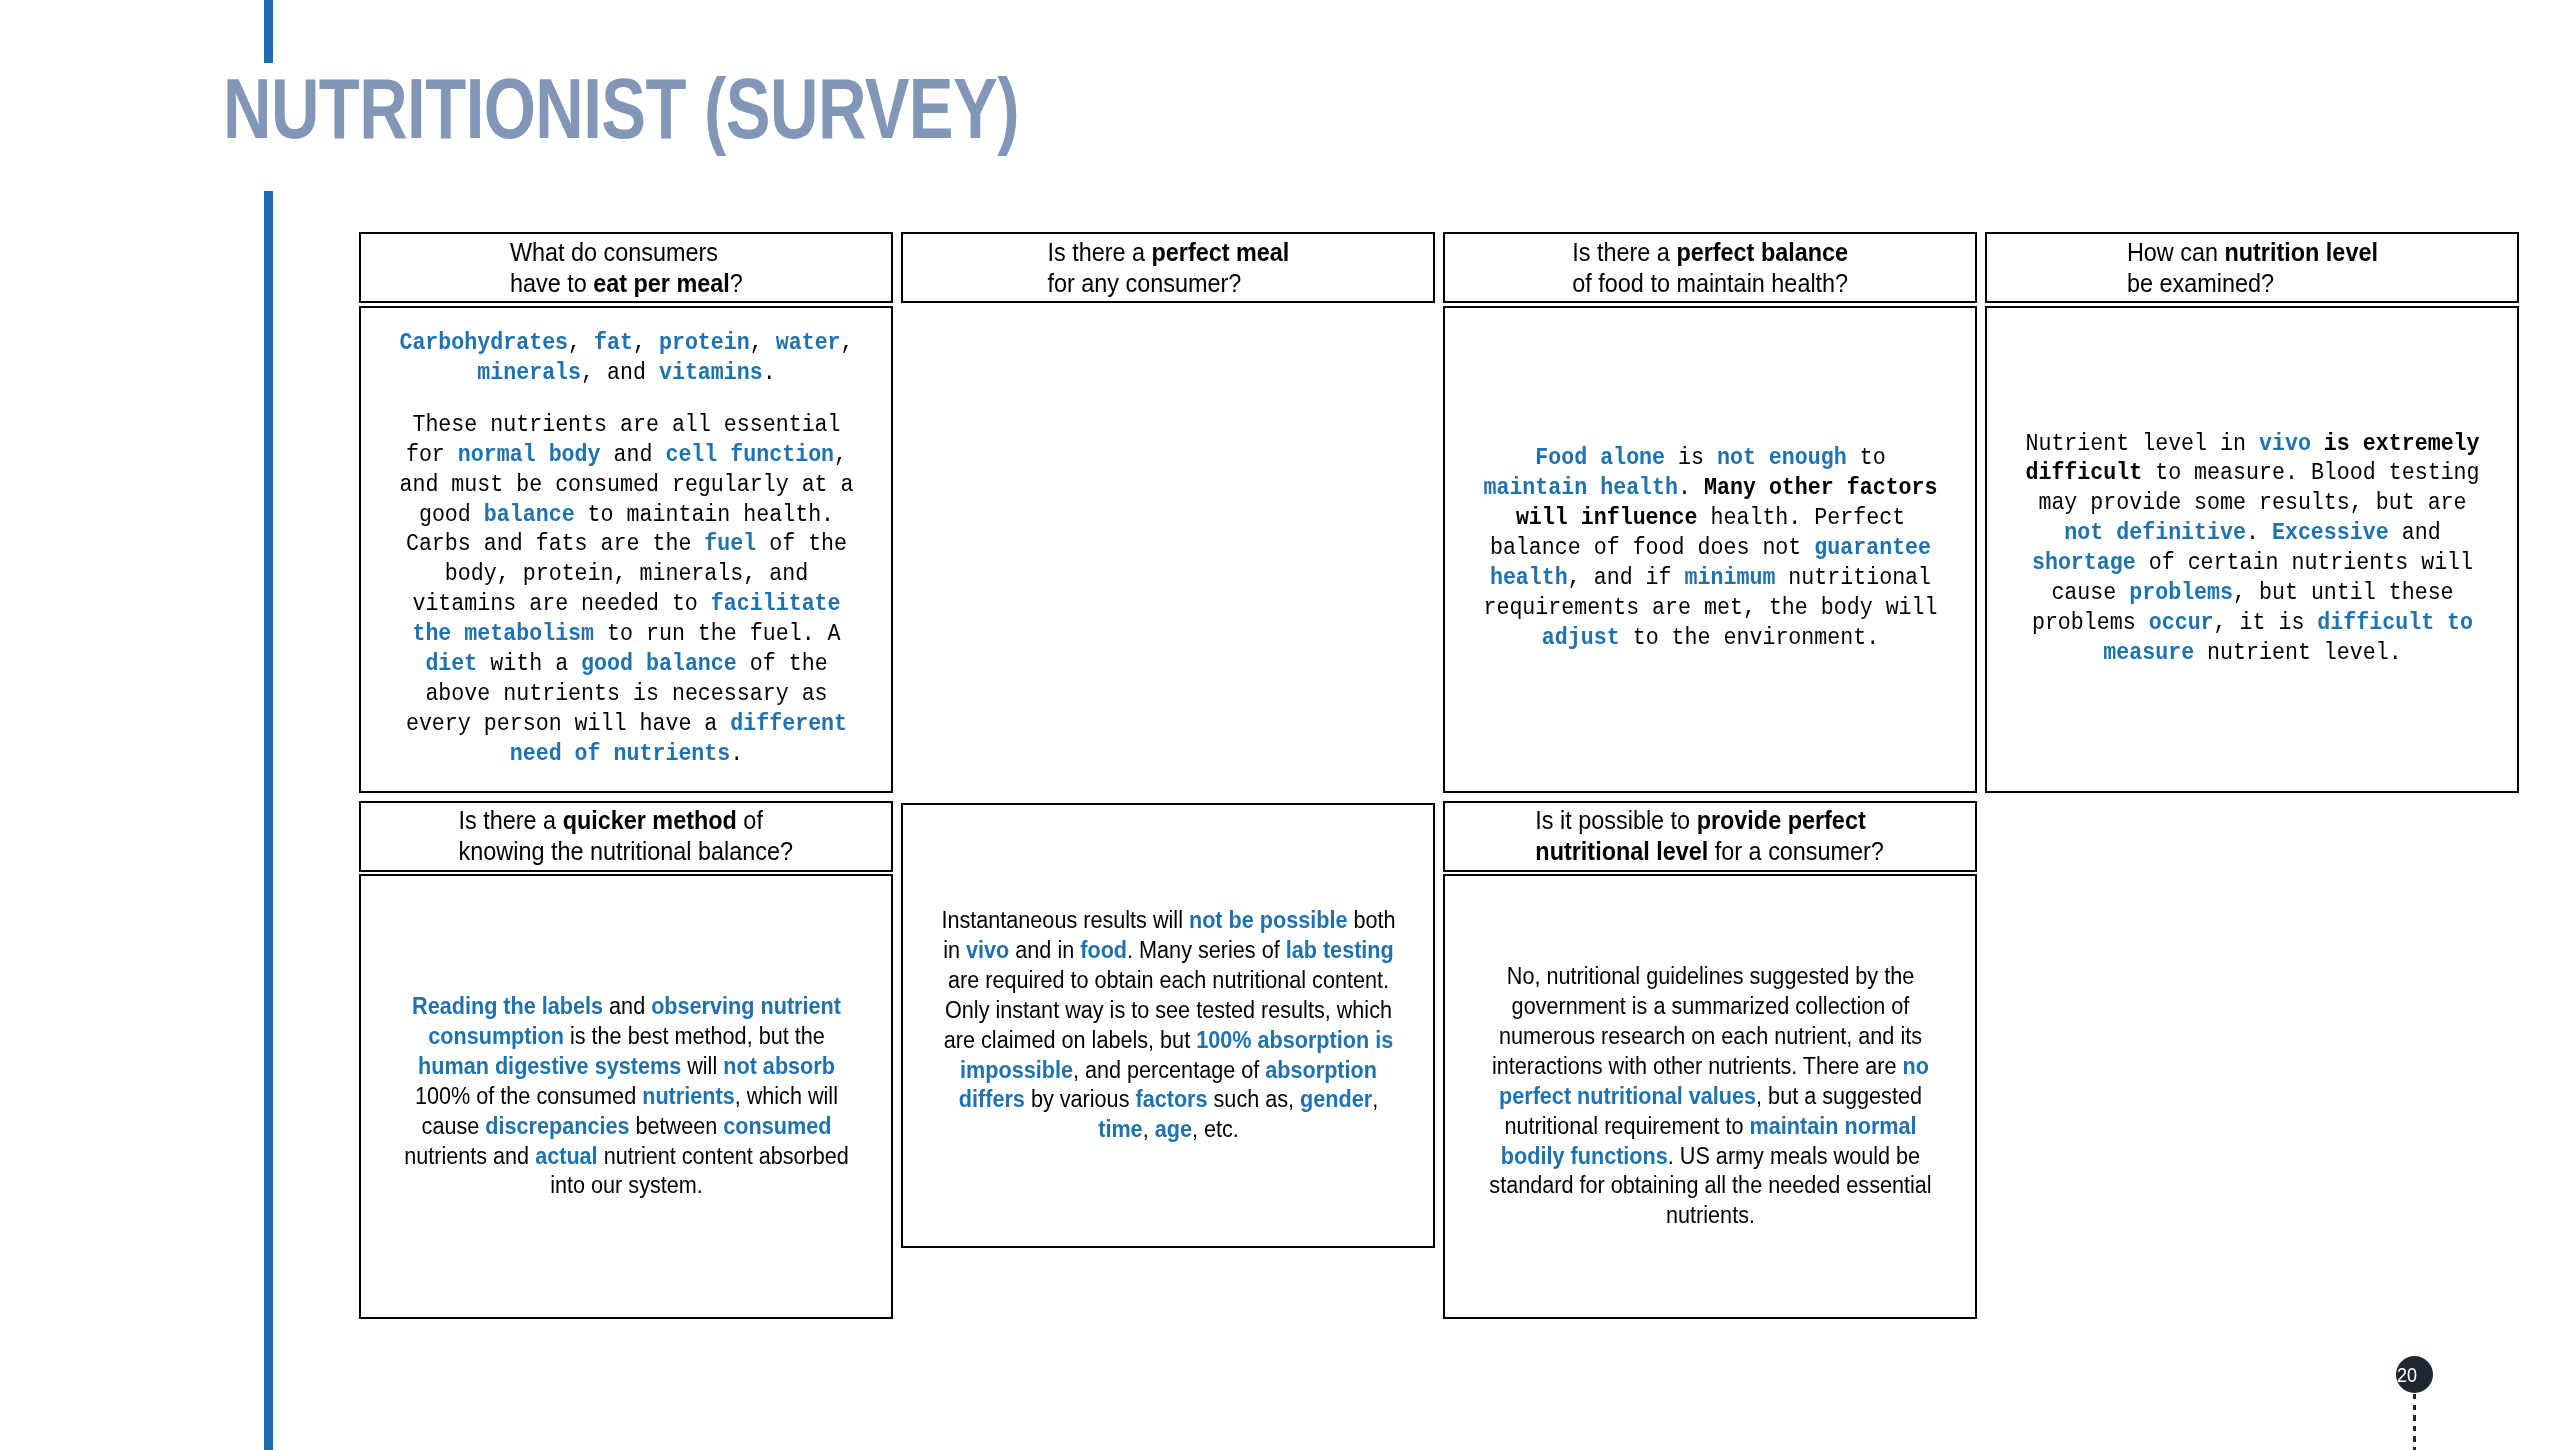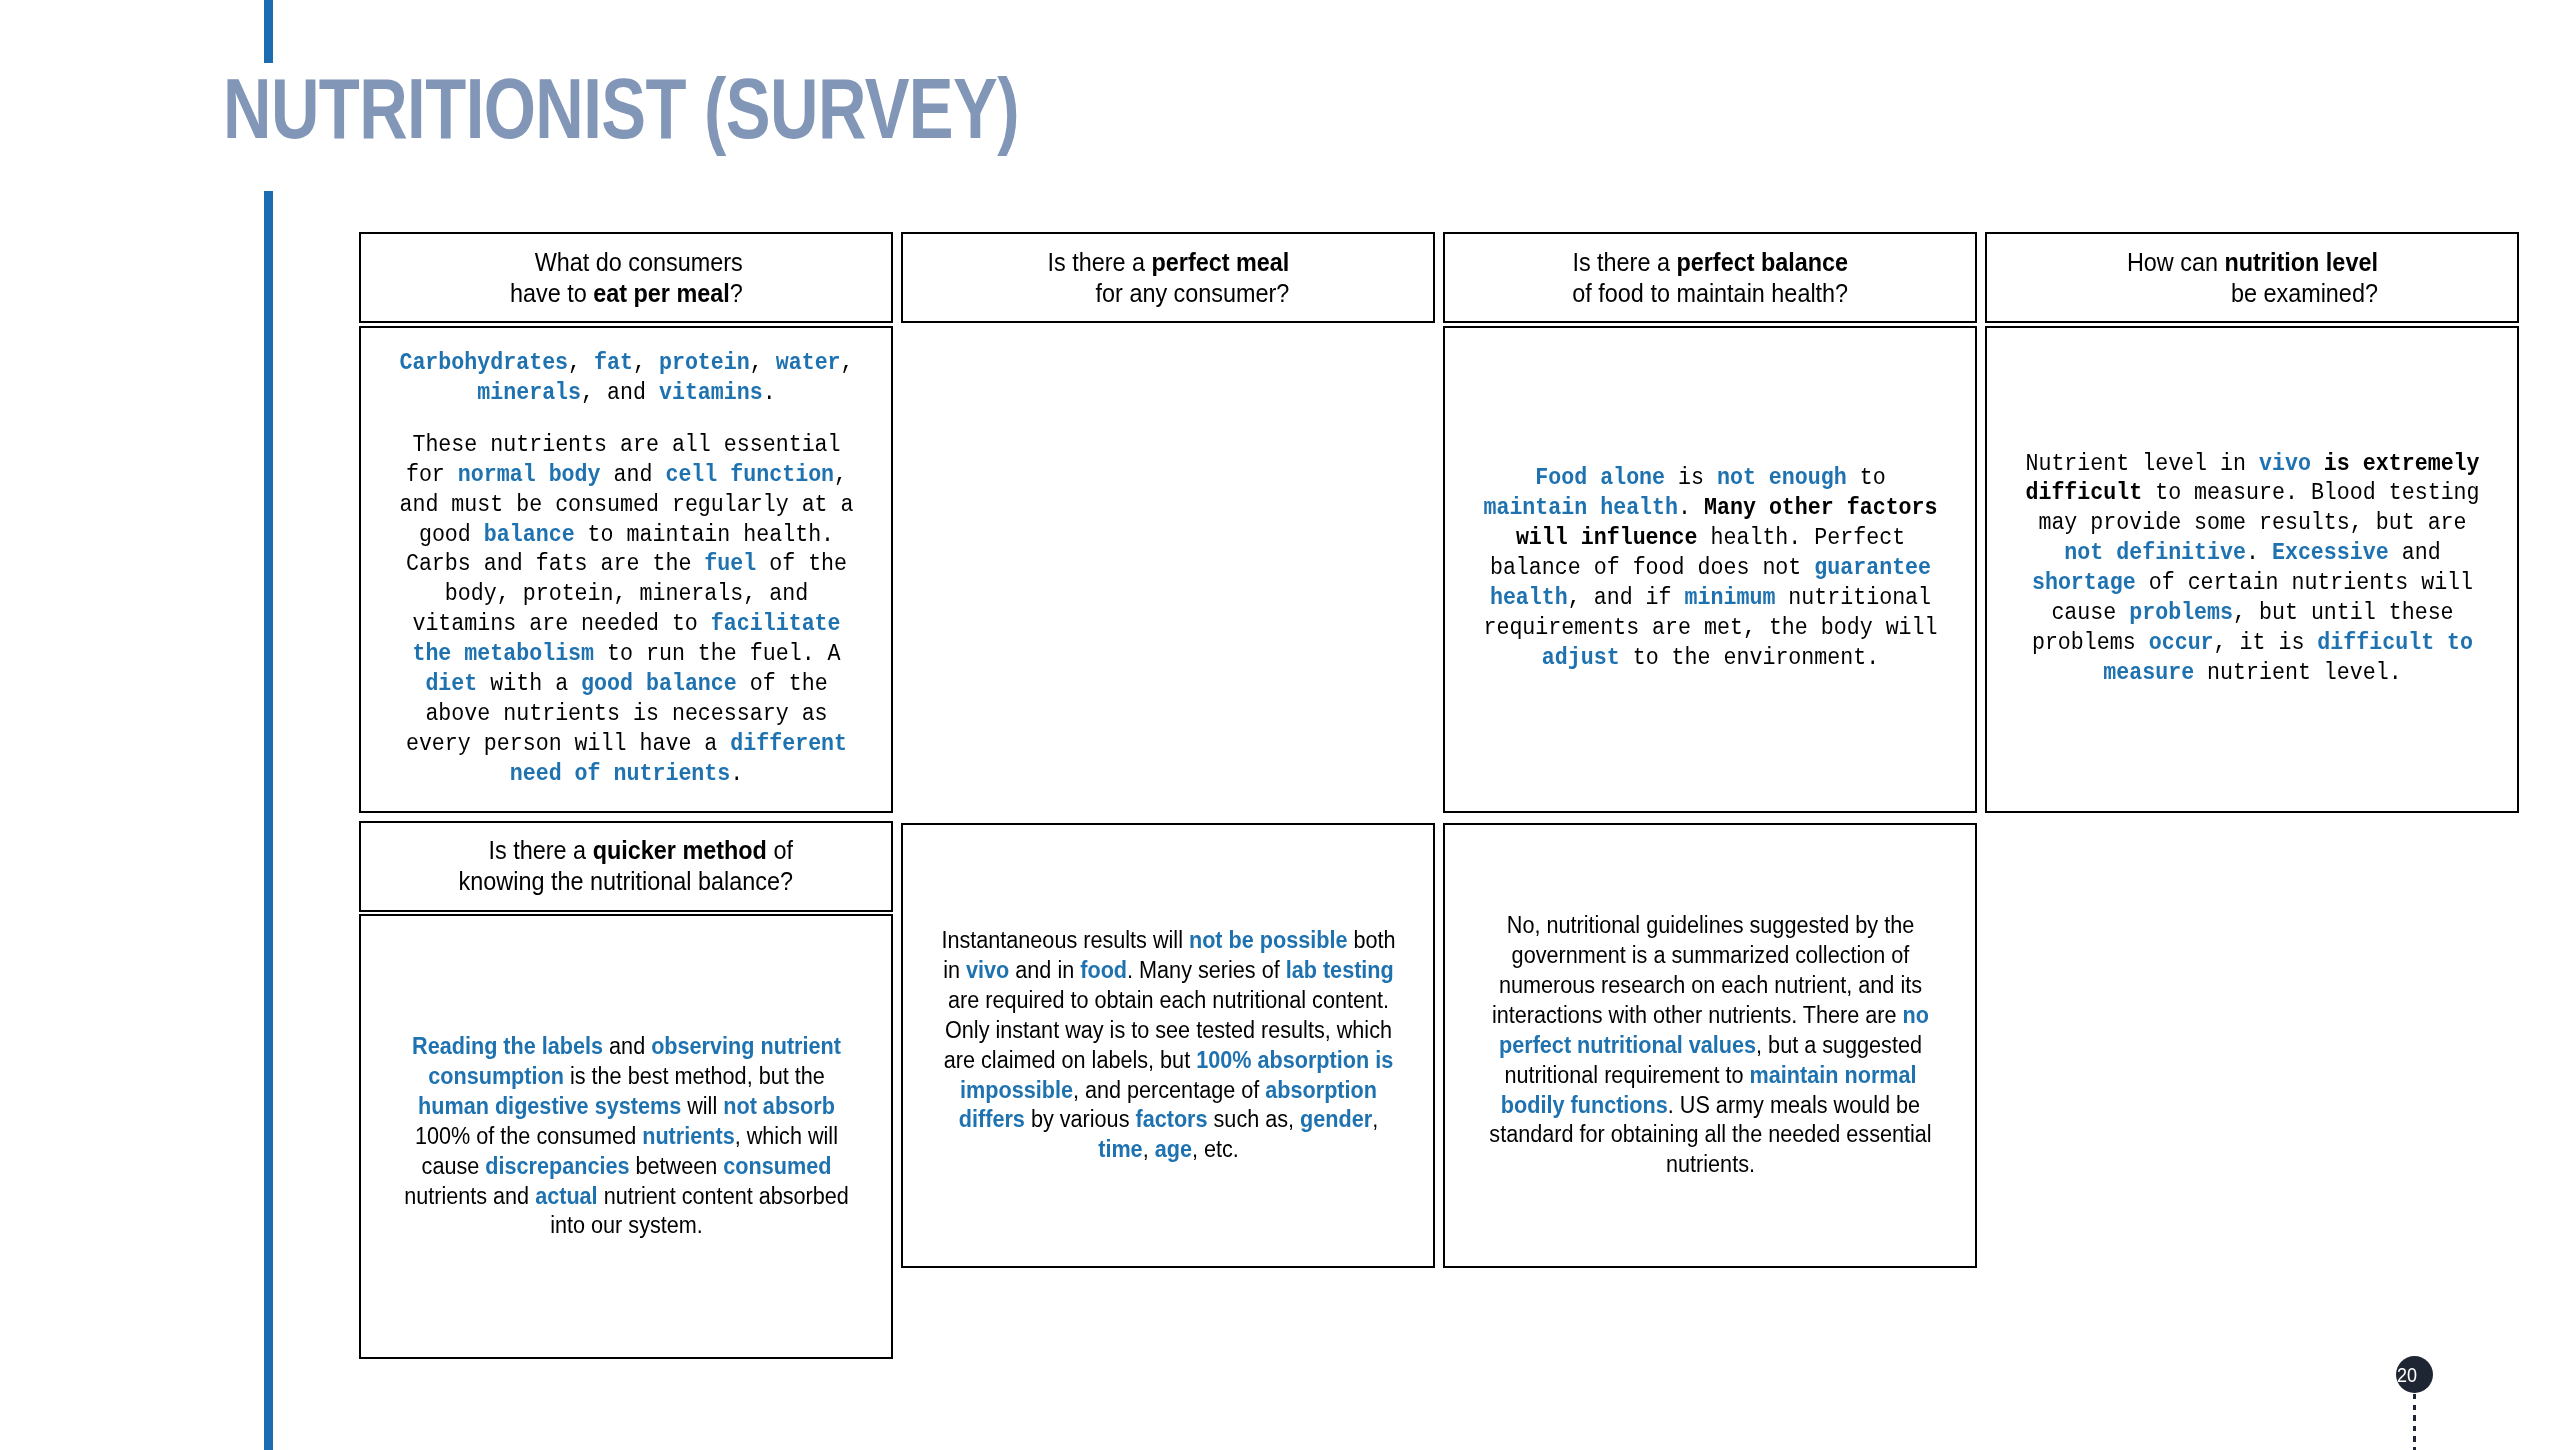--- a/index.html
+++ b/index.html
@@ -43,23 +43,23 @@
 
   .card{
     width:534px;
     display:flex;flex-direction:column;
   }
   .card.empty{visibility:hidden;}
 
   .card-head{
     border:2px solid #000000;
     box-sizing:border-box;
-    height:91px;
+    height:71px;
     display:flex;align-items:center;justify-content:center;
-    text-align:right;
+    text-align:left;
     padding:0 9.2px;
   }
   .card-head .htext{
     font-size:26px;
     line-height:1.18;
     color:#000000;
     font-weight:400;
     transform:scaleX(0.90);
     transform-origin:center center;
     white-space:nowrap;
@@ -177,20 +177,23 @@
 
     <div class="card">
       <div class="card-body">
         <div class="btext">
             <p>Instantaneous results will <b>not be possible</b> both in <b>vivo</b> and in <b>food</b>. Many series of <b>lab testing</b> are required to obtain each nutritional content. Only instant way is to see tested results, which are claimed on labels, but <b>100% absorption is impossible</b>, and percentage of <b>absorption differs</b> by various <b>factors</b> such as, <b>gender</b>, <b>time</b>, <b>age</b>, etc.</p>
           </div>
       </div>
     </div>
 
     <div class="card">
+      <div class="card-head">
+        <div class="htext">Is it possible to <b>provide perfect</b><br><b>nutritional level</b> for a consumer?</div>
+      </div>
       <div class="card-body">
         <div class="btext">
             <p>No, nutritional guidelines suggested by the government is a summarized collection of numerous research on each nutrient, and its interactions with other nutrients. There are <b>no perfect nutritional values</b>, but a suggested nutritional requirement to <b>maintain normal bodily functions</b>. US army meals would be standard for obtaining all the needed essential nutrients.</p>
           </div>
       </div>
     </div>
 
     <div class="card empty"></div>
 
   </div>

